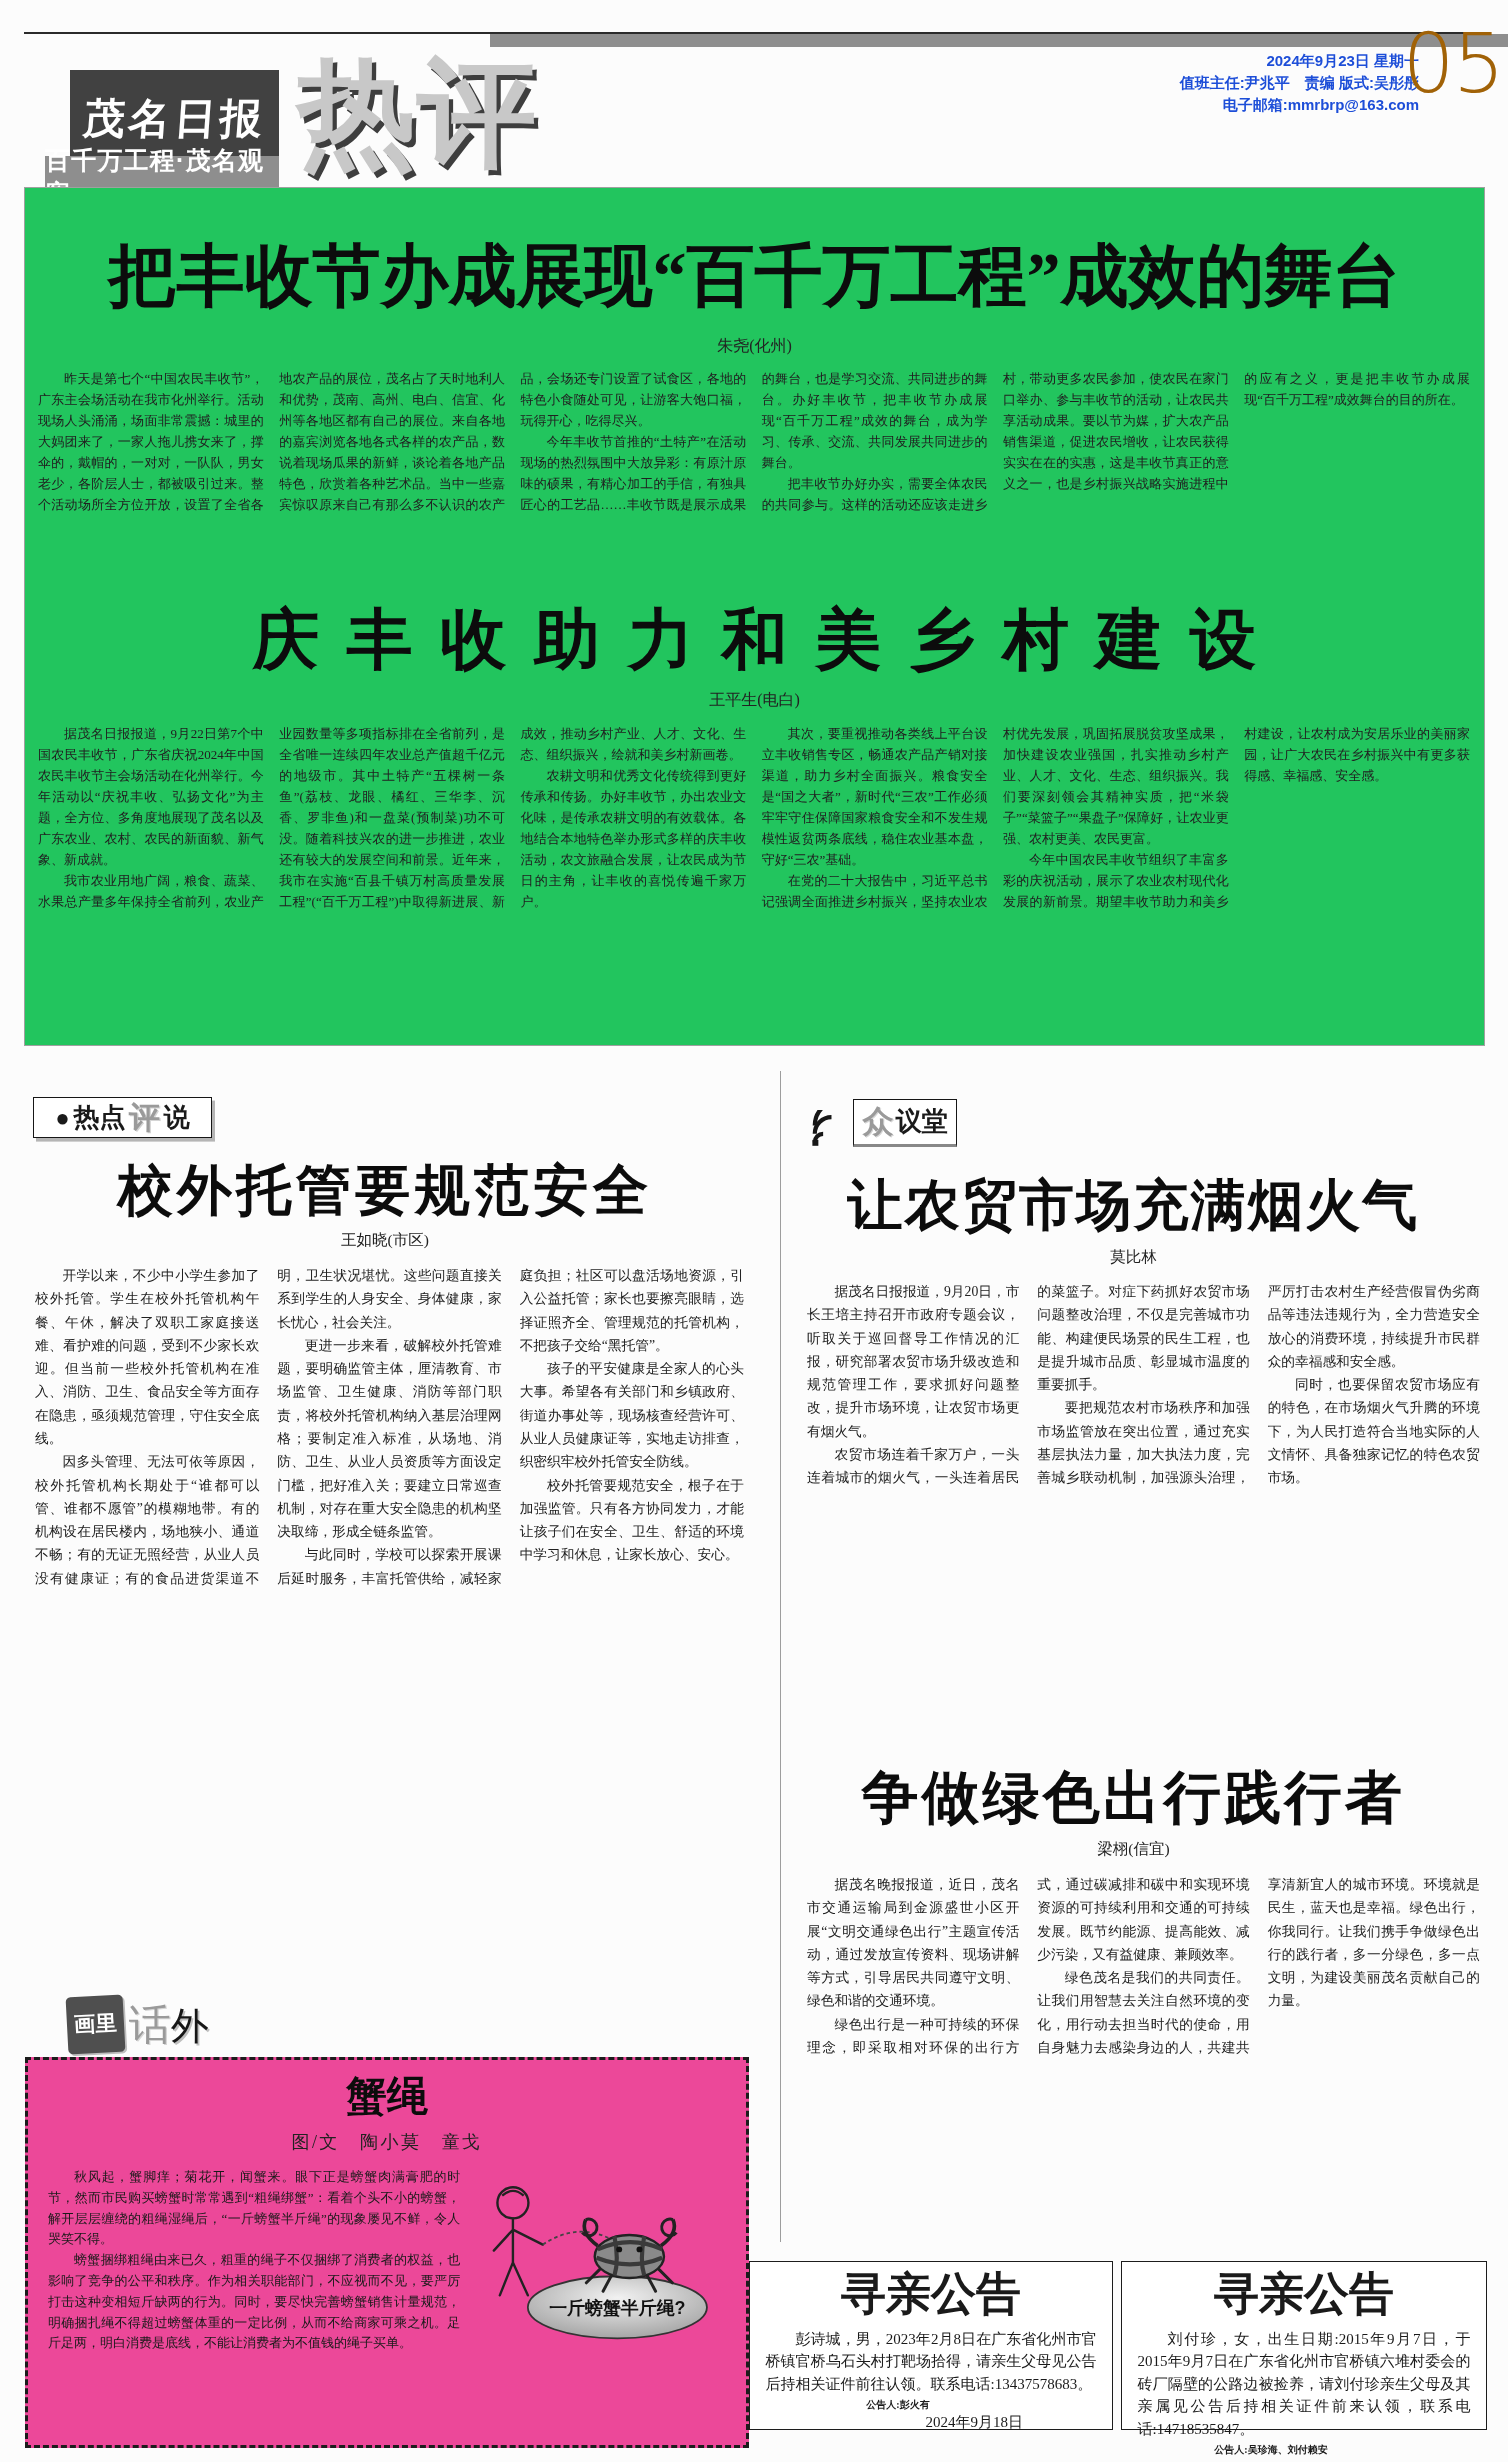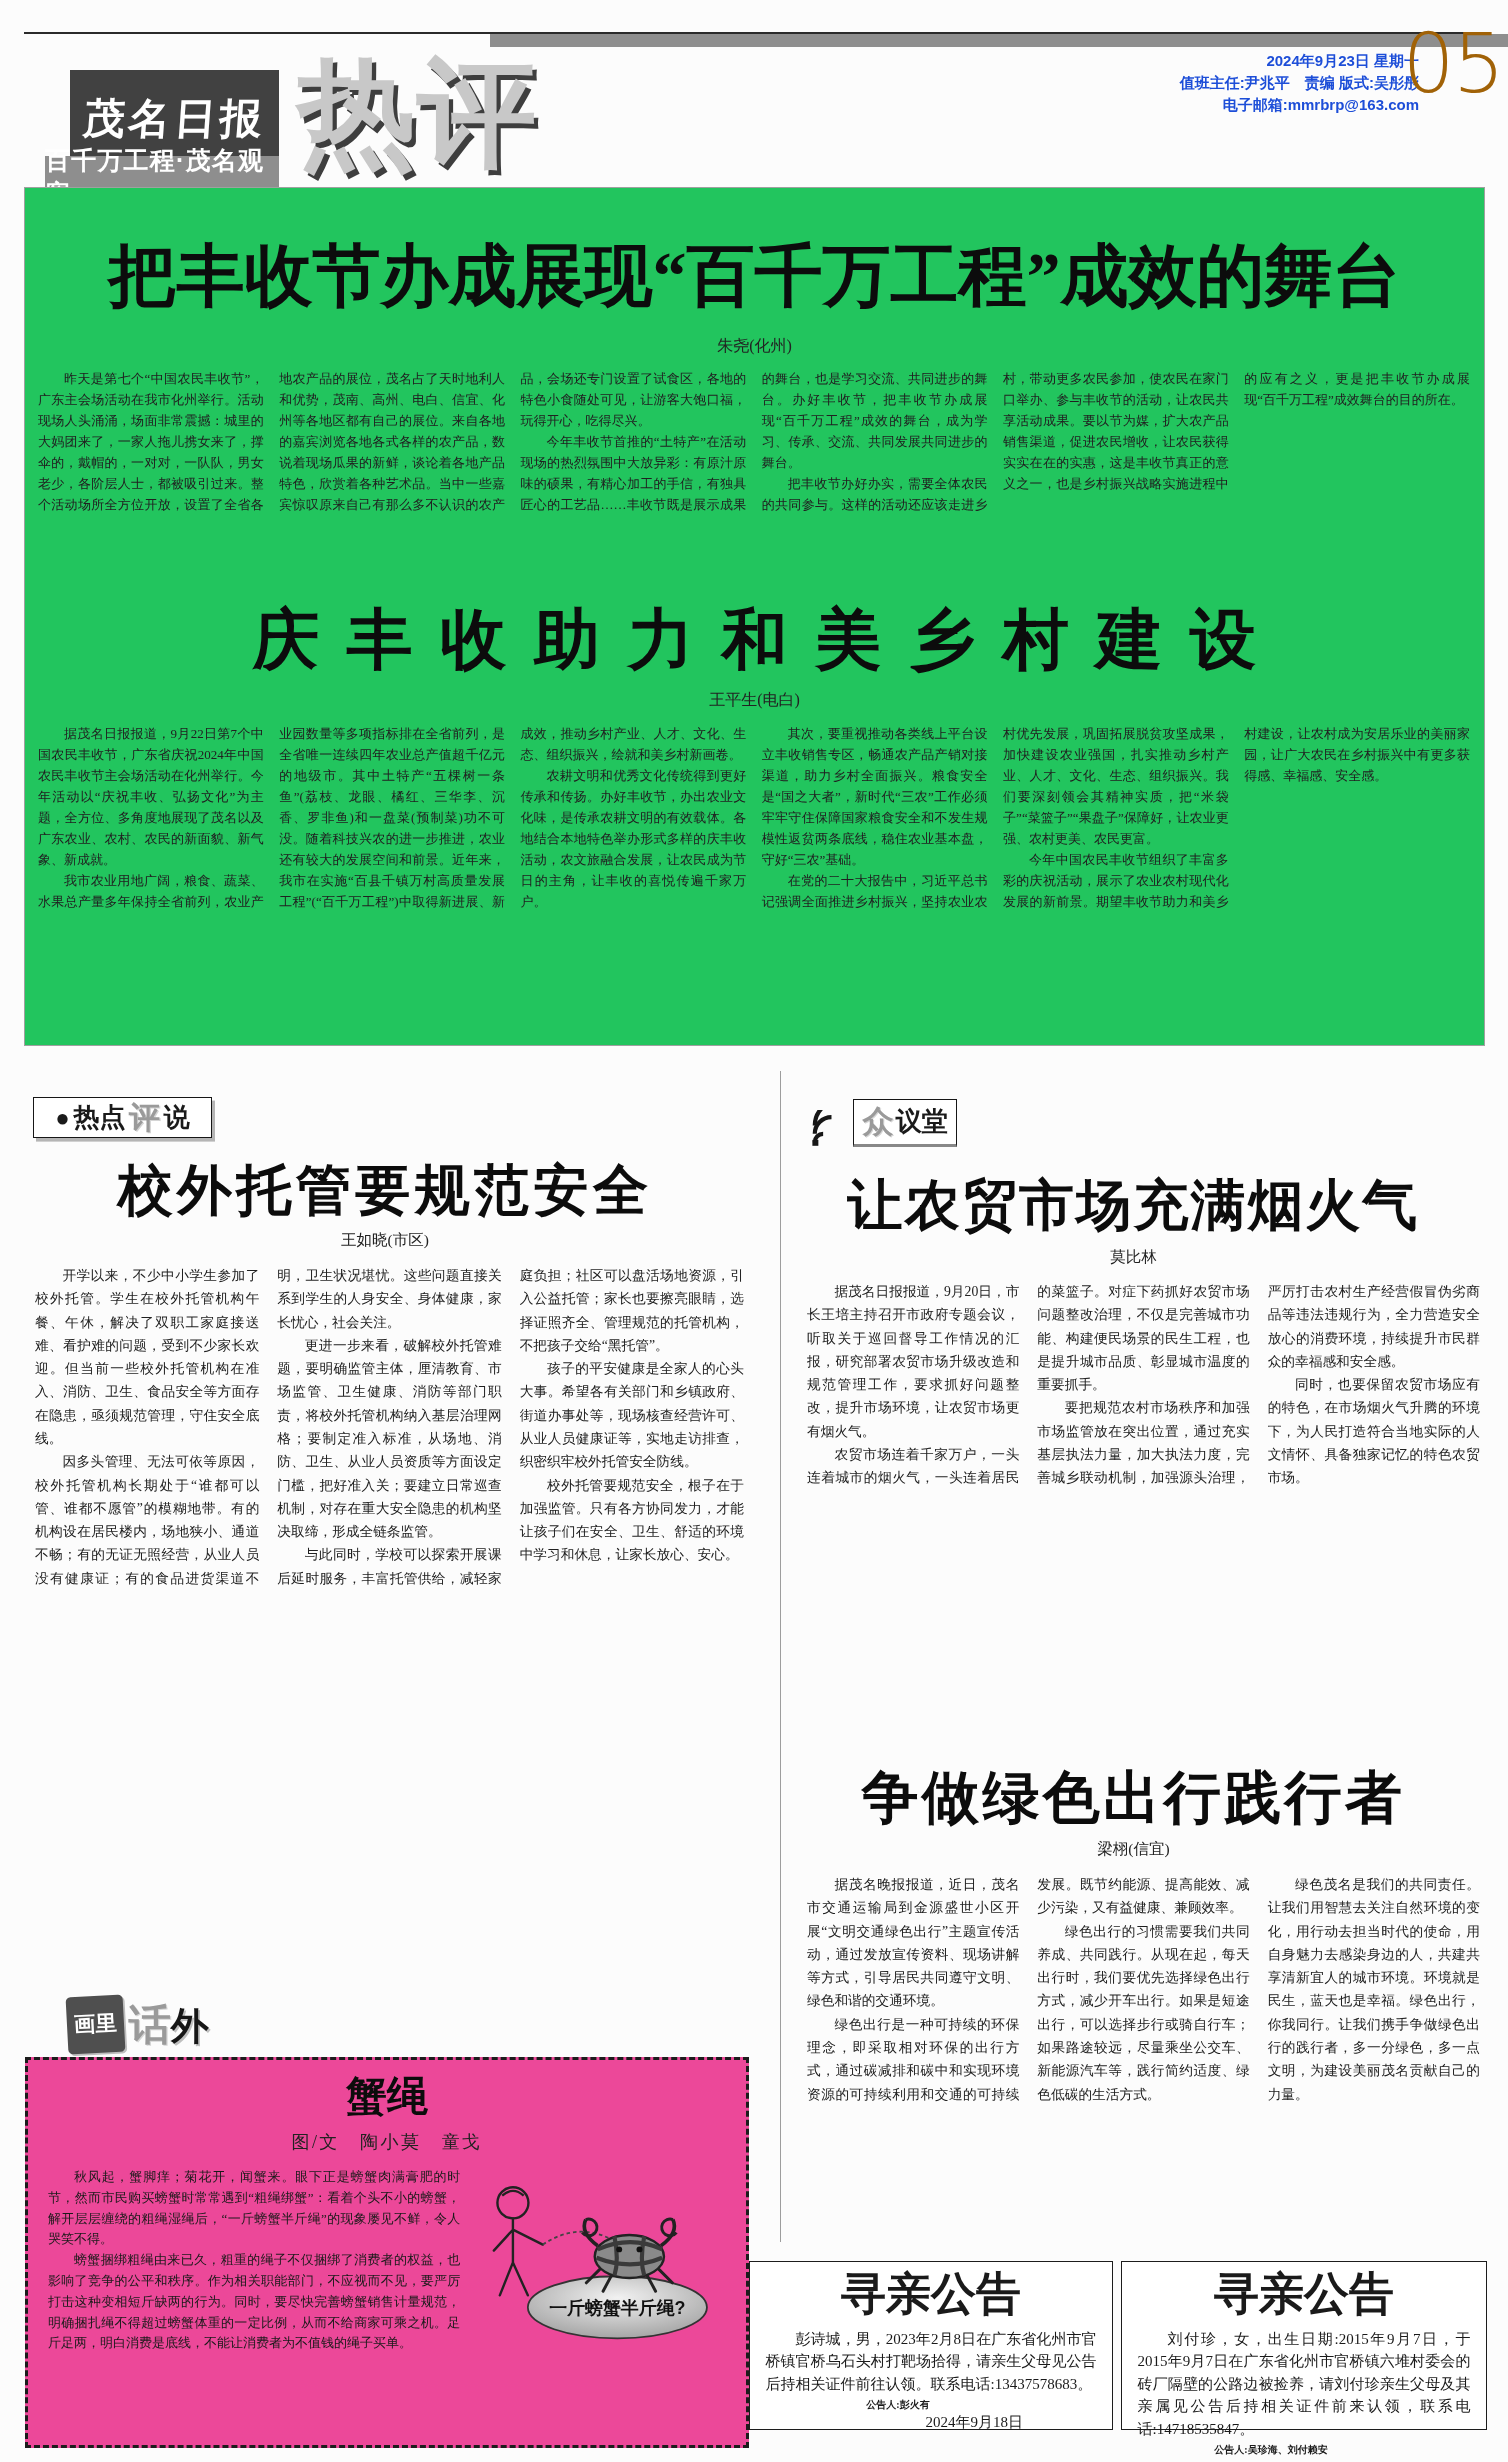--- a/index.html
+++ b/index.html
@@ -38,21 +38,21 @@
            font-size:26px;font-weight:bold;gap:3.6px;}
   .sec-hot .bullet{font-size:24px;line-height:1;}
   .accent-gray{color:#9a9a9a;text-shadow:1.2px 1.2px 0 #d5d5d5;font-size:31px;}
   .sec-forum{left:810px;top:1103px;height:44px;display:flex;align-items:flex-end;gap:6px;}
   .forum-box{border:1.8px solid #161616;border-bottom:3.6px solid #888;padding:1.2px 8.4px;font-size:26px;
              font-weight:bold;background:#fff;display:flex;align-items:center;gap:2.4px;}
   .sec-paint{left:67px;top:1996px;display:flex;align-items:flex-end;gap:4.8px;}
   .stamp{width:57px;height:57px;background:#4f4f4f;color:#fff;font-size:21.5px;font-weight:bold;
          display:flex;align-items:center;justify-content:center;transform:rotate(-3deg);
          border-radius:4.8px;line-height:1.05;text-align:center;box-shadow:1.8px 1.8px 0 #bdbdbd;}
-  .paint-rest{font-size:38px;font-weight:bold;color:#161616;text-shadow:1.8px 1.8px 0 #bfbfbf;}
+  .paint-rest{font-size:38px;font-weight:normal;color:#161616;text-shadow:1.8px 1.8px 0 #bfbfbf;}
   .paint-rest .accent-gray{font-size:42px;}
   
   .crabbox{left:25px;top:2057px;width:718px;height:385px;border:3px dashed #1c1c1c;background:#ec4899;}
   .crab-title{top:13px;font-size:41px;}
   .crab-byline{top:70px;font-size:18px;letter-spacing:2.4px;}
   .crab-body{left:20px;top:107px;width:674px;font-size:13px;line-height:1.6;text-align:justify;}
   .crab-body p{margin:0;text-indent:2em;}
   .crab-art{float:right;width:251px;height:197px;margin:0 0 3.6px 10.7px;}
   
   .notice{border:1.8px solid #1c1c1c;background:#fff;}
@@ -190,21 +190,20 @@
       <p>农贸市场连着千家万户，一头连着城市的烟火气，一头连着居民的菜篮子。对症下药抓好农贸市场问题整改治理，不仅是完善城市功能、构建便民场景的民生工程，也是提升城市品质、彰显城市温度的重要抓手。</p>
       <p>要把规范农村市场秩序和加强市场监管放在突出位置，通过充实基层执法力量，加大执法力度，完善城乡联动机制，加强源头治理，严厉打击农村生产经营假冒伪劣商品等违法违规行为，全力营造安全放心的消费环境，持续提升市民群众的幸福感和安全感。</p>
       <p>同时，也要保留农贸市场应有的特色，在市场烟火气升腾的环境下，为人民打造符合当地实际的人文情怀、具备独家记忆的特色农贸市场。</p>
     </div>
 
   <div class="abs h-xl" style="top:1765px;left:782px;width:703px;font-size:57px;letter-spacing:0.06em;">争做绿色出行践行者</div>
   <div class="abs byline" style="top:1839px;left:782px;width:703px;font-size:15.5px;">梁栩(信宜)</div>
   <div class="abs cols cols3" style="top:1873px;left:807px;width:673px;height:369px;font-size:13.7px;line-height:1.7;">
       <p>据茂名晚报报道，近日，茂名市交通运输局到金源盛世小区开展“文明交通绿色出行”主题宣传活动，通过发放宣传资料、现场讲解等方式，引导居民共同遵守文明、绿色和谐的交通环境。</p>
       <p>绿色出行是一种可持续的环保理念，即采取相对环保的出行方式，通过碳减排和碳中和实现环境资源的可持续利用和交通的可持续发展。既节约能源、提高能效、减少污染，又有益健康、兼顾效率。</p>
-      <p>绿色出行的习惯需要我们共同养成、共同践行。从现在起，每天出行时，我们要优先选择绿色出行方式，减少开车出行。如果是短途出行，可以选择步行或骑自行车；如果路途较远，尽量乘坐公交车、新能源汽车等，践行简约适度、绿色低碳的生活方式。</p>
       <p>绿色茂名是我们的共同责任。让我们用智慧去关注自然环境的变化，用行动去担当时代的使命，用自身魅力去感染身边的人，共建共享清新宜人的城市环境。环境就是民生，蓝天也是幸福。绿色出行，你我同行。让我们携手争做绿色出行的践行者，多一分绿色，多一点文明，为建设美丽茂名贡献自己的力量。</p>
     </div>
 
   <div class="abs notice" style="left:749px;top:2261px;width:362px;height:167px;">
     <div class="ntitle">寻亲公告</div>
     <div class="nbody">
         <p>彭诗城，男，2023年2月8日在广东省化州市官桥镇官桥乌石头村打靶场拾得，请亲生父母见公告后持相关证件前往认领。联系电话:13437578683。</p>
       </div>
     <div class="nsign">公告人:彭火有</div>
     <div class="ndate">2024年9月18日</div>

